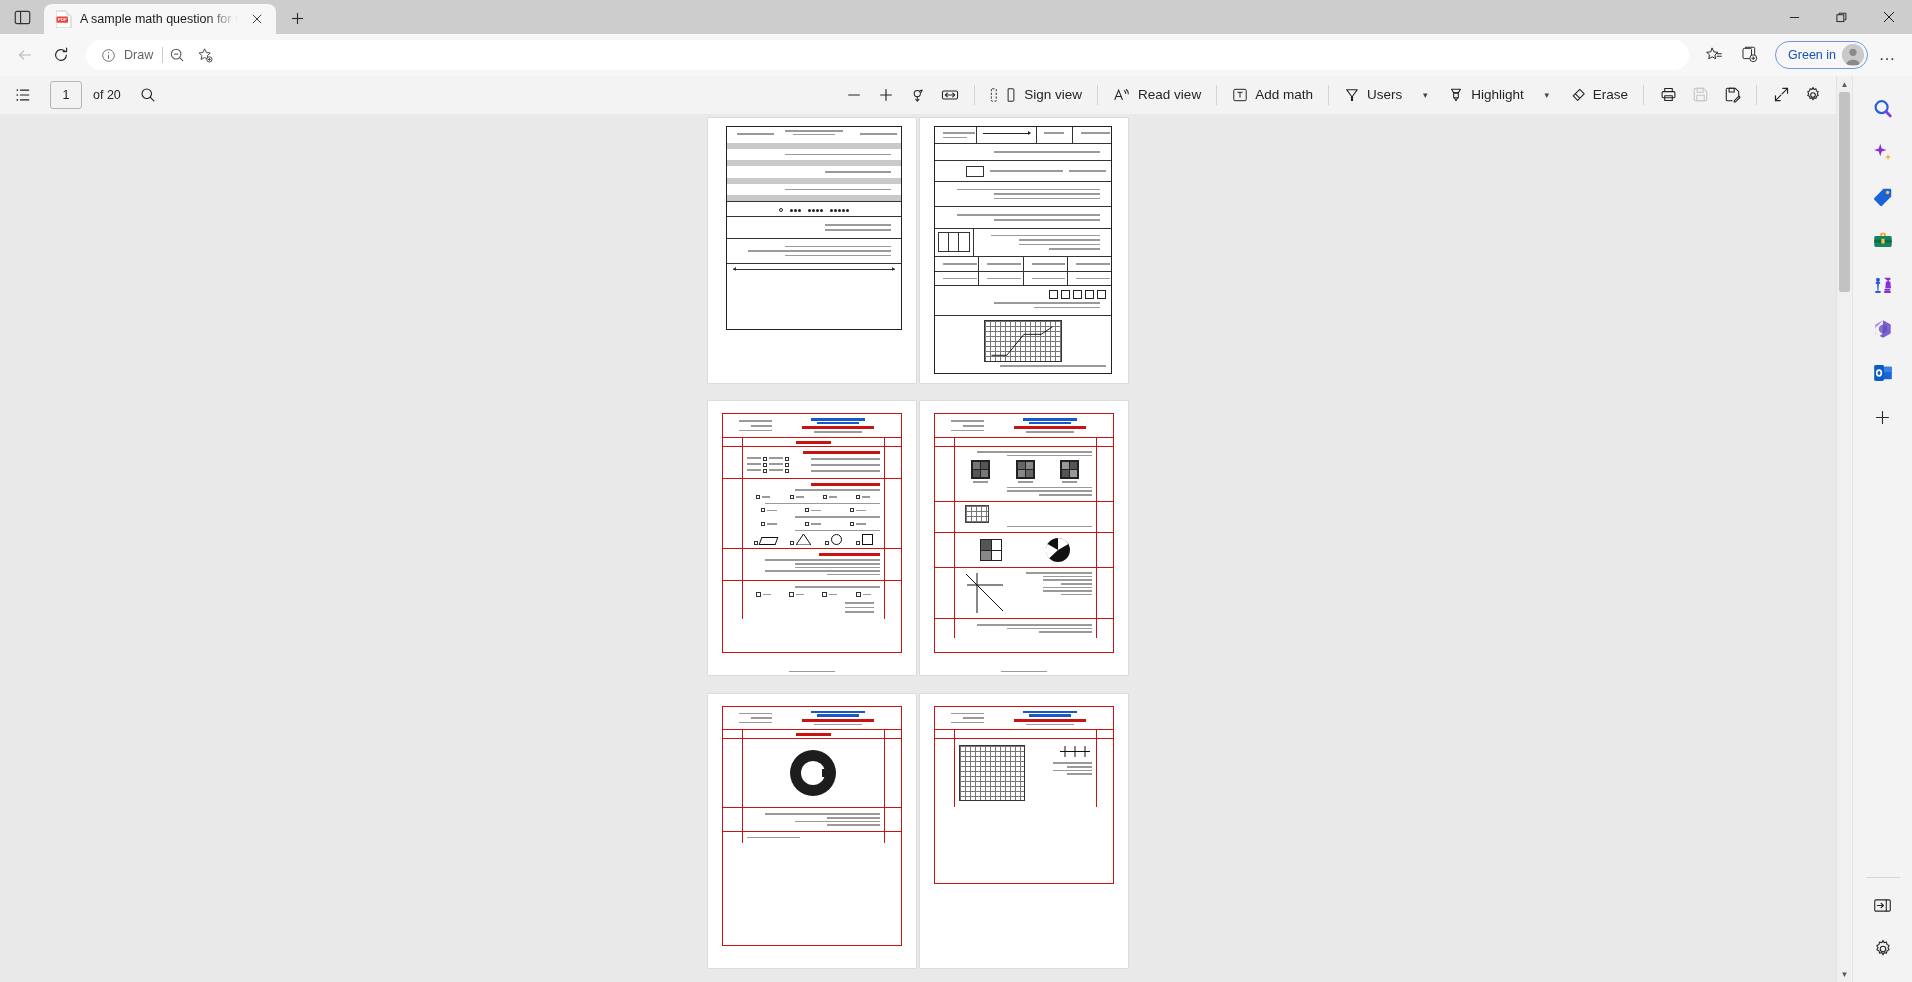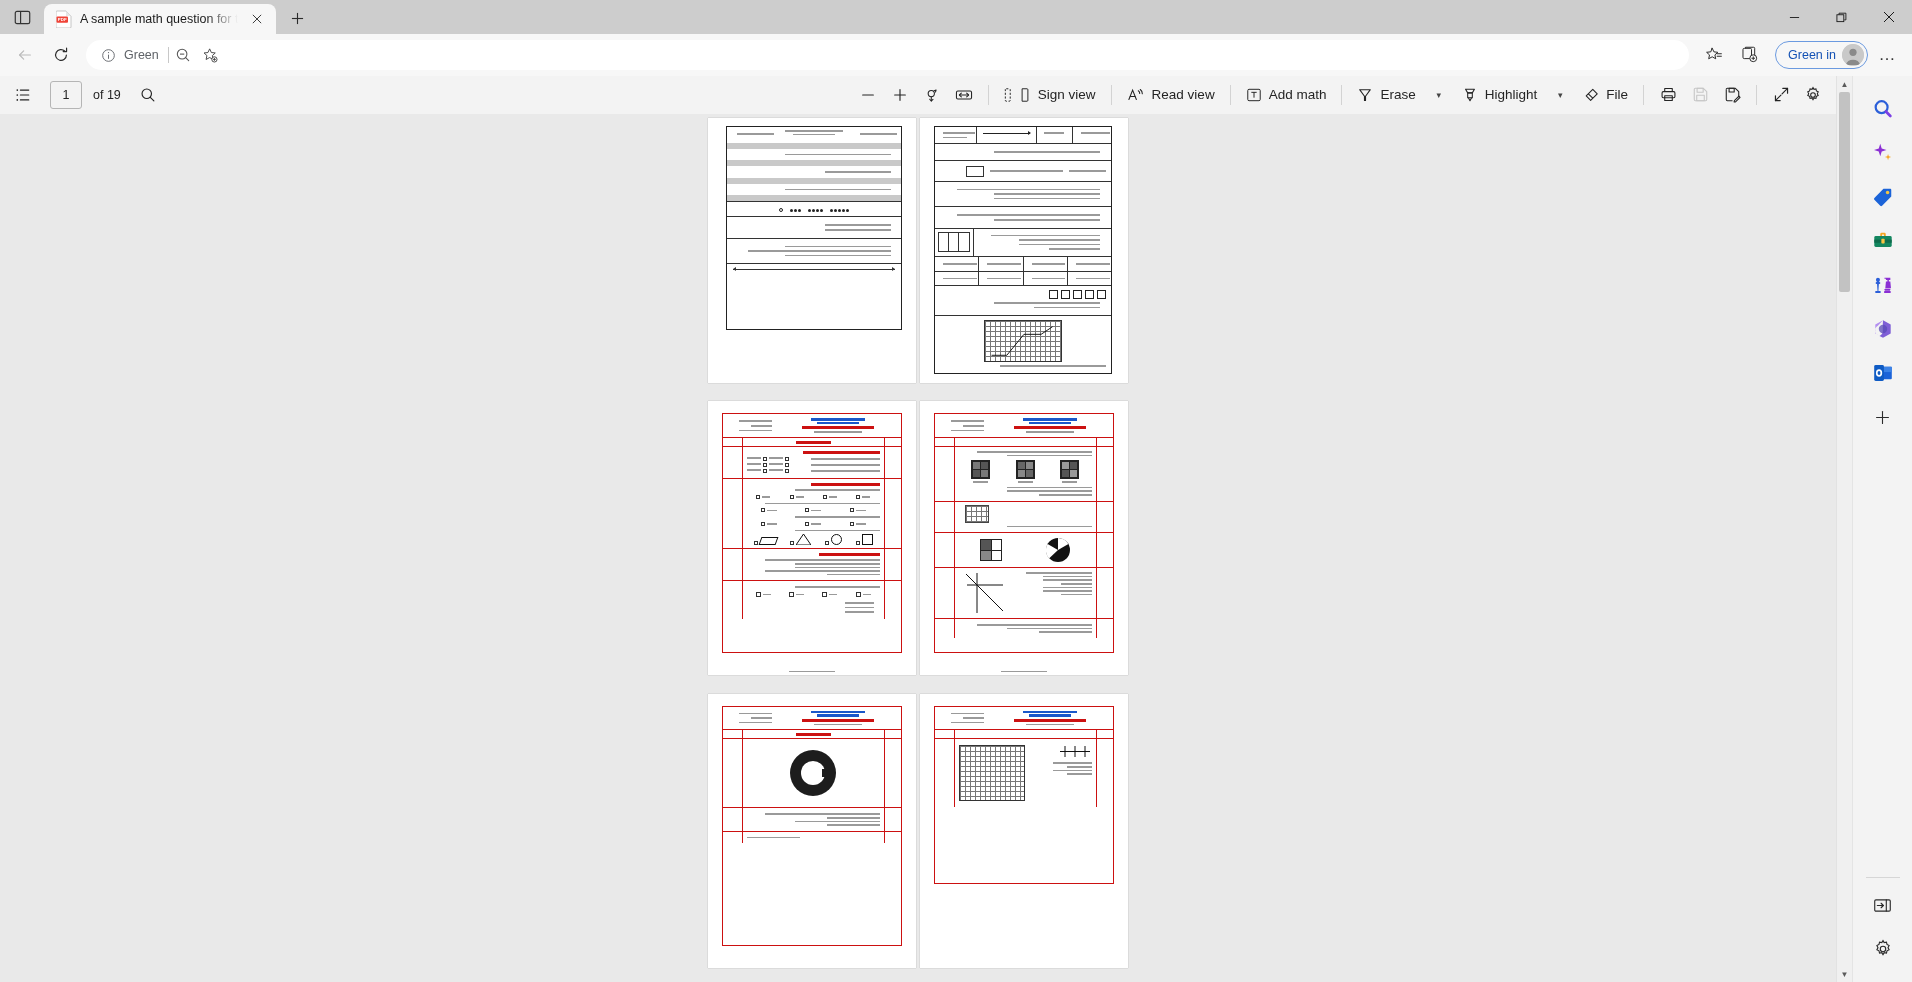--- a/index.html
+++ b/index.html
@@ -369,21 +369,21 @@
   </div>
 
   <div class="omnibox">
     <div class="omni-info">
       <svg viewBox="0 0 18 18" width="15" height="15" fill="none" stroke="#5f6368" stroke-width="1.1">
         <circle cx="9" cy="9" r="7"></circle>
           <line x1="9" y1="8" x2="9" y2="13"></line>
           <circle cx="9" cy="5.4" r=".75" fill="#5f6368" stroke="none"></circle>
       </svg>
     </div>
-    <div class="omni-scheme">Green</div>
+    <div class="omni-scheme">Draw</div>
     <div class="omni-sep"></div>
     <div class="omni-right">
       <div class="omni-icon">
         <svg viewBox="0 0 18 18" width="16" height="16" fill="none" stroke="#555" stroke-width="1.2">
           <circle cx="8" cy="8" r="5.4"></circle>
             <line x1="5.6" y1="8" x2="10.4" y2="8"></line>
             <line x1="12" y1="12" x2="15.4" y2="15.4" stroke-linecap="round"></line>
         </svg>
       </div>
       <div class="omni-icon">
@@ -437,21 +437,21 @@
         <svg viewBox="0 0 18 18" width="16" height="16" stroke="#242424" stroke-width="1.2" stroke-linecap="round">
           <line x1="6" y1="3.5" x2="15.5" y2="3.5"></line>
             <line x1="6" y1="9" x2="15.5" y2="9"></line>
             <line x1="6" y1="14.5" x2="15.5" y2="14.5"></line>
           <circle cx="2.6" cy="3.5" r=".95" fill="#242424" stroke="none"></circle>
           <circle cx="2.6" cy="9" r=".95" fill="#242424" stroke="none"></circle>
           <circle cx="2.6" cy="14.5" r=".95" fill="#242424" stroke="none"></circle>
         </svg>
       </div>
       <div class="pagebox">1</div>
-      <div class="pagetotal">of 19</div>
+      <div class="pagetotal">of 20</div>
       <div class="tb-btn">
         <svg viewBox="0 0 18 18" width="16" height="16" fill="none" stroke="#242424" stroke-width="1.3" stroke-linecap="round">
           <circle cx="7.6" cy="7.6" r="5.3"></circle>
             <line x1="11.6" y1="11.6" x2="15.6" y2="15.6"></line>
         </svg>
       </div>
 
       <div class="tb-spacer"></div>
 
       <div class="tb-btn">
@@ -512,21 +512,21 @@
             <line x1="9" y1="6" x2="9" y2="12"></line>
         </svg>
         <span>Add math</span>
       </div>
       <div class="tb-sep"></div>
 
       <div class="tb-btn">
         <svg viewBox="0 0 18 18" width="16" height="16" fill="none" stroke="#242424" stroke-width="1.2" stroke-linejoin="round">
           <path d="M3 3 H15 L9.6 10.4 V15.2 L8.4 15.2 V10.4z"></path>
         </svg>
-        <span>Erase</span>
+        <span>Users</span>
       </div>
       <div class="tb-btn">
         <span class="chev">▾</span>
       </div>
 
       <div class="tb-btn">
         <svg viewBox="0 0 18 18" width="16" height="16" fill="none" stroke="#242424" stroke-width="1.2" stroke-linejoin="round">
           <path d="M4 2.6 H14 L11.6 6.6 H6.4z"></path>
             <rect x="6.4" y="6.6" width="5.2" height="5.4"></rect>
             <path d="M7.2 12 L9 15.4 L10.8 12"></path>
@@ -535,21 +535,21 @@
       </div>
       <div class="tb-btn">
         <span class="chev">▾</span>
       </div>
 
       <div class="tb-btn">
         <svg viewBox="0 0 18 18" width="16" height="16" fill="none" stroke="#242424" stroke-width="1.2" stroke-linejoin="round">
           <path d="M11 2.6 L16 7.6 L8.6 15 L3.6 10z"></path>
             <line x1="6" y1="7.6" x2="11" y2="12.6"></line>
         </svg>
-        <span>File</span>
+        <span>Erase</span>
       </div>
       <div class="tb-sep"></div>
 
       <div class="tb-btn">
         <svg viewBox="0 0 18 18" width="17" height="17" fill="none" stroke="#242424" stroke-width="1.15" stroke-linejoin="round">
           <path d="M5 6 V2.6 h8 V6"></path>
             <rect x="2.2" y="6" width="13.6" height="6.4" rx="1.3"></rect>
             <rect x="5" y="10.4" width="8" height="5"></rect>
         </svg>
       </div>

